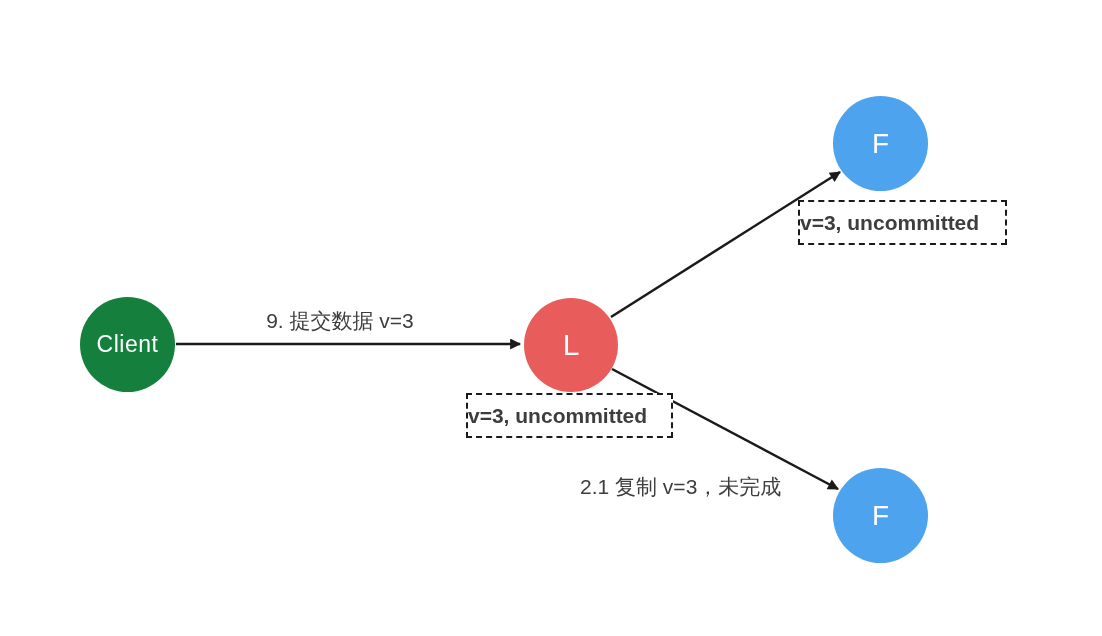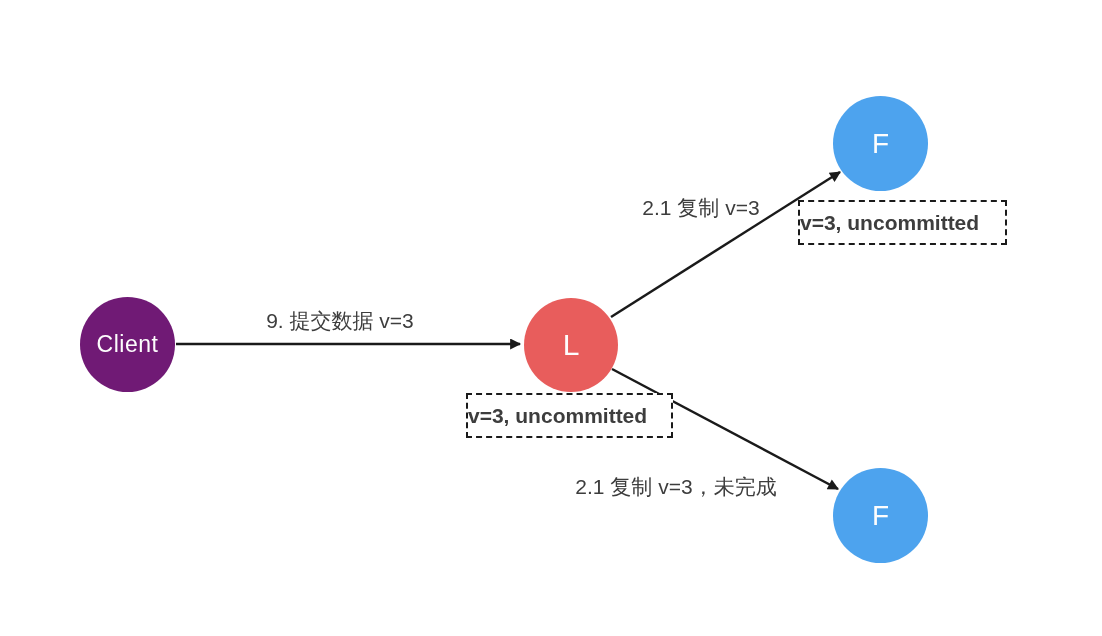--- a/index.html
+++ b/index.html
@@ -60,21 +60,21 @@
     font-size: 28px;
   }
   .edge-label {
     position: absolute;
     color: var(--text, #3d3d3d);
     font-size: 21px;
     white-space: nowrap;
   }
   .edge-label-1 { left: 245px; top: 307px; width: 190px; text-align: center; }
   .edge-label-2 { left: 632px; top: 194px; width: 138px; text-align: center; }
-  .edge-label-3 { left: 564px; top: 473px; width: 224px; text-align: center; }
+  .edge-label-3 { left: 580px; top: 473px; width: 224px; }
   .state-box {
     position: absolute;
     box-sizing: border-box;
     border: 2px dashed var(--arrow, #1a1a1a);
     color: var(--text, #3d3d3d);
     font-size: 21px;
     display: flex;
     align-items: center;
     justify-content: flex-start;
     white-space: nowrap;
@@ -93,39 +93,38 @@
     <defs>
       <marker id="arrowhead" viewBox="0 0 10 10" refX="9" refY="5" markerWidth="13" markerHeight="11" markerUnits="userSpaceOnUse" orient="auto-start-reverse">
         <path d="M 0 0 L 10 5 L 0 10 z"></path>
       </marker>
     </defs>
     <line class="edge" x1="176" y1="344" x2="520" y2="344" marker-end="url(#arrowhead)"></line>
     <line class="edge" x1="611" y1="317" x2="840" y2="172" marker-end="url(#arrowhead)"></line>
     <line class="edge" x1="612" y1="369" x2="838" y2="489" marker-end="url(#arrowhead)"></line>
   </svg>
 
-  <div class="node node-client" style="background-color: #701a75; align-items: center;">
+  <div class="node node-client" style="background-color: #15803d; align-items: center;">
     <span>Client</span>
   </div>
 
   <div class="node node-leader" style="background-color: rgb(232, 93, 92);">
     <span>L</span>
   </div>
 
   <div class="node node-follower-top" style="background-color: rgb(77, 163, 238);">
     <span>F</span>
   </div>
 
   <div class="node node-follower-bottom" style="background-color: rgb(77, 163, 238);">
     <span>F</span>
   </div>
 
   <div class="edge-label edge-label-1">9. 提交数据 v=3</div>
 
-  <div class="edge-label edge-label-2">2.1 复制 v=3</div>
 
   <div class="edge-label edge-label-3">2.1 复制 v=3，未完成</div>
 
   <div class="state-box state-box-follower">
     <span>v=3, uncommitted</span>
   </div>
 
   <div class="state-box state-box-leader">
     <span>v=3, uncommitted</span>
   </div>

